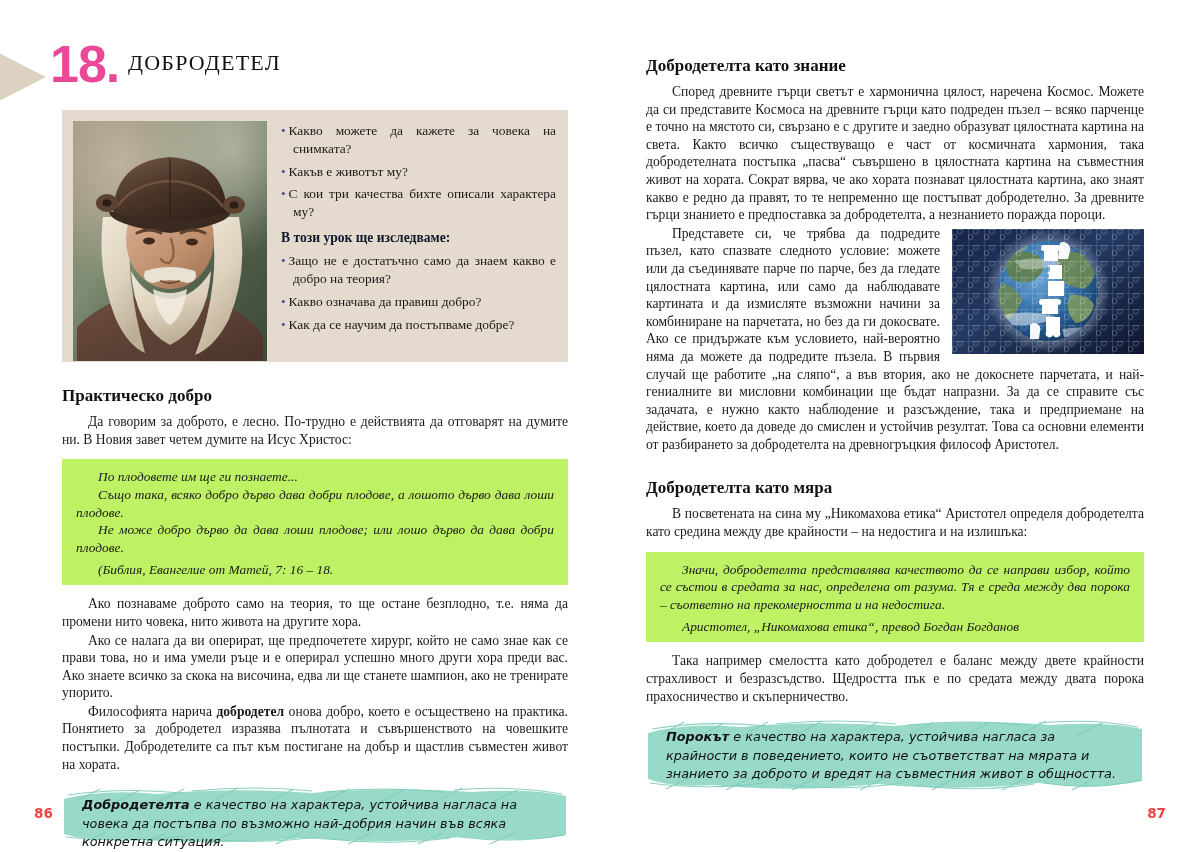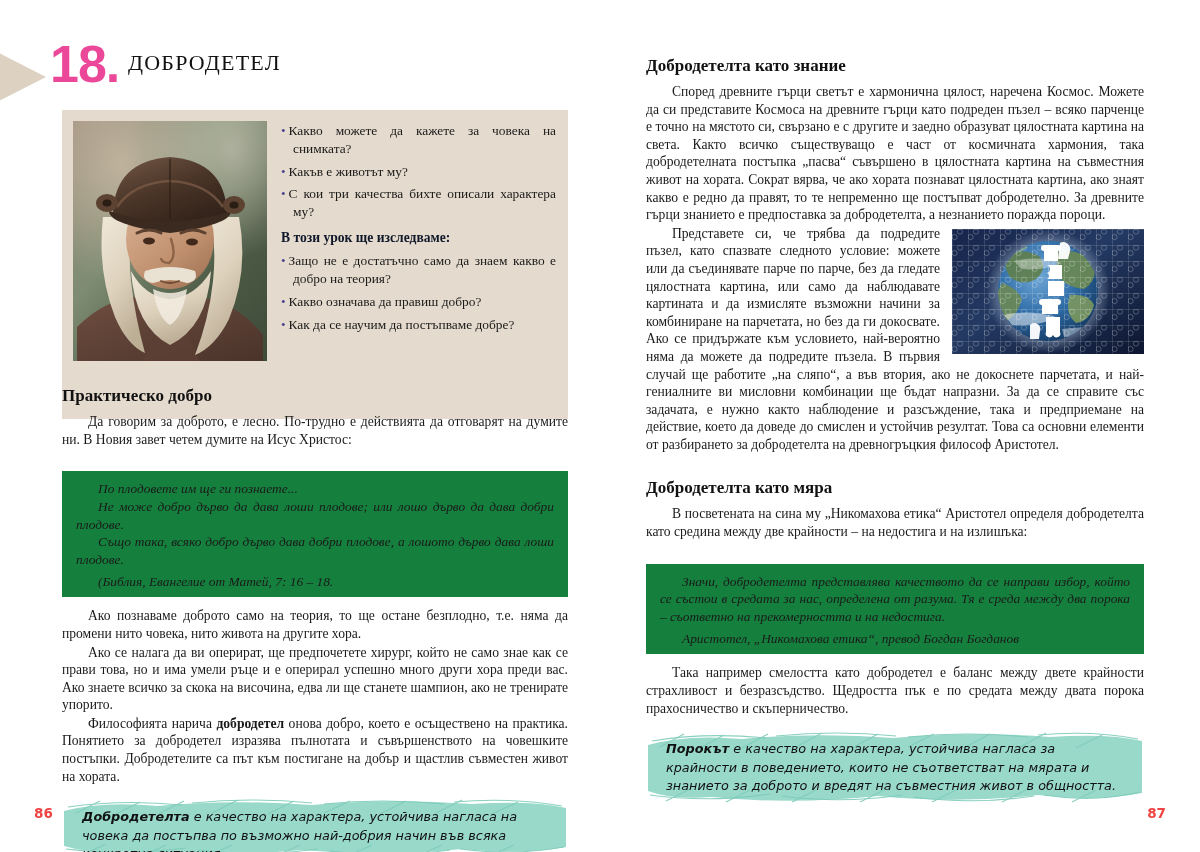--- a/index.html
+++ b/index.html
@@ -63,21 +63,21 @@
     color: #111;
     font-family: "Liberation Serif", "DejaVu Serif", serif;
   }
 
   
   .intro-panel {
     position: absolute;
     left: 62px;
     top: 110px;
     width: 506px;
-    height: 309px;
+    height: 252px;
     background: #e4dacd;
     display: flex;
     box-sizing: border-box;
     padding: 11px 12px 11px 11px;
   }
   .photo-frame {
     width: 194px;
     height: 240px;
     flex: none;
     position: relative;
@@ -122,23 +122,23 @@
     line-height: 1.295;
     text-align: justify;
     text-indent: 26px;
     margin: 0 0 1px 0;
     hyphens: auto;
   }
   p.body b { font-weight: 700; }
 
   
   .quote-box {
-    background: #15803d;
+    background: #bef264;
     padding: 9px 14px 7px 14px;
-    margin: 23px 0 10px 0;
+    margin: 11px 0 10px 0;
     box-sizing: border-box;
   }
   .quote-box p {
     font-style: italic;
     font-size: 13.4px;
     line-height: 1.32;
     margin: 0;
     text-indent: 22px;
     text-align: justify;
   }
@@ -302,22 +302,22 @@
     </div>
 
     <div style="position:absolute; left:62px; top:386px; width:506px;">
 
       <h2 class="sec">Практическо добро</h2>
 
       <p class="body">Да говорим за доброто, е лесно. По-трудно е действията да отговарят на думите ни. В Новия завет четем думите на Исус Христос:</p>
 
       <div class="quote-box">
         <p>По плодовете им ще ги познаете...</p>
+        <p>Също така, всяко добро дърво дава добри плодове, а лошото дърво дава лоши плодове.</p>
         <p>Не може добро дърво да дава лоши плодове; или лошо дърво да дава добри плодове.</p>
-        <p>Също така, всяко добро дърво дава добри плодове, а лошото дърво дава лоши плодове.</p>
         <p class="quote-src">(Библия, Евангелие от Матей, 7: 16 – 18.</p>
       </div>
 
       <p class="body">Ако познаваме доброто само на теория, то ще остане безплодно, т.е. няма да промени нито човека, нито живота на другите хора.</p>
       <p class="body">Ако се налага да ви оперират, ще предпочетете хирург, който не само знае как се прави това, но и има умели ръце и е оперирал успешно много други хора преди вас. Ако знаете всичко за скока на височина, едва ли ще станете шампион, ако не тренирате упорито.</p>
       <p class="body"><span>Философията нарича </span><b>добродетел</b><span> онова добро, което е осъществено на практика. Понятието за добродетел изразява пълнотата и съвършенството на човешките постъпки. Добродетелите са път към постигане на добър и щастлив съвместен живот на хората.</span></p>
 
       <div class="def-box">
         <svg class="brush" viewBox="0 0 506 62" preserveAspectRatio="none" aria-hidden="true">
           <g fill="#8fd6c6" opacity="0.92">

